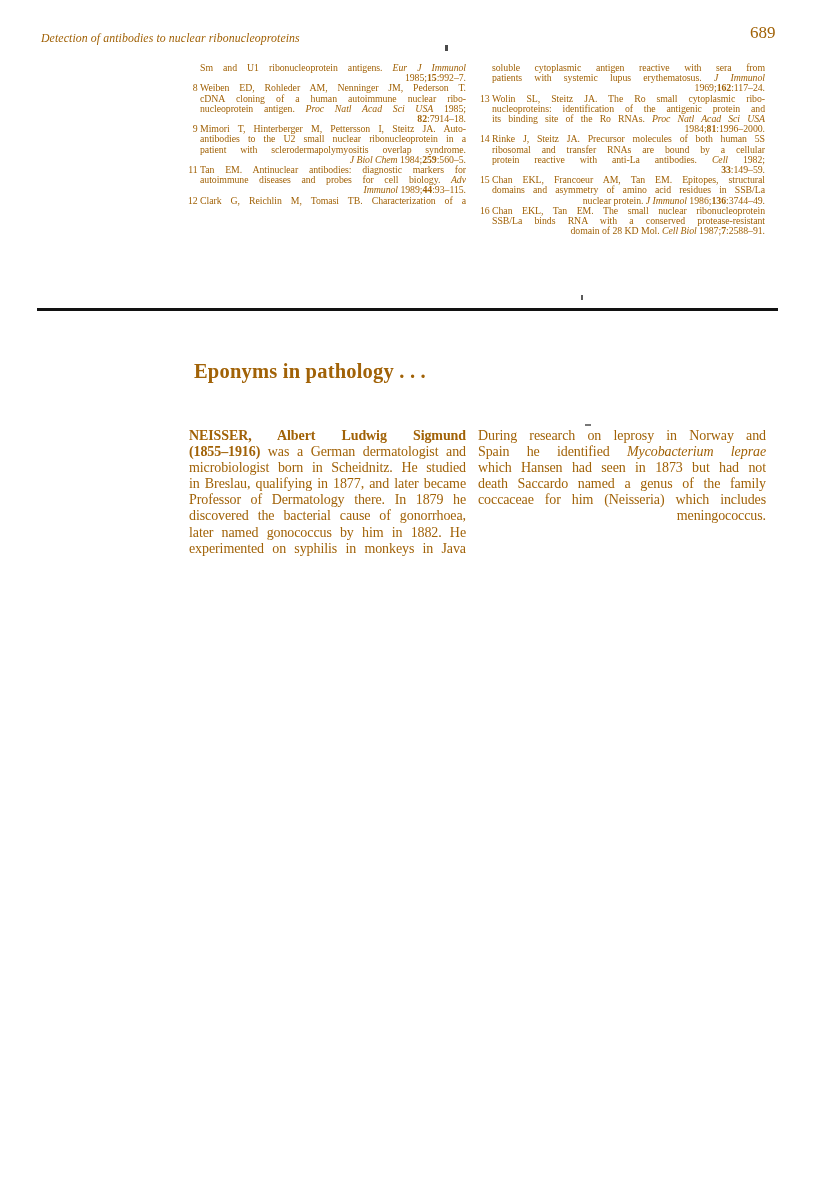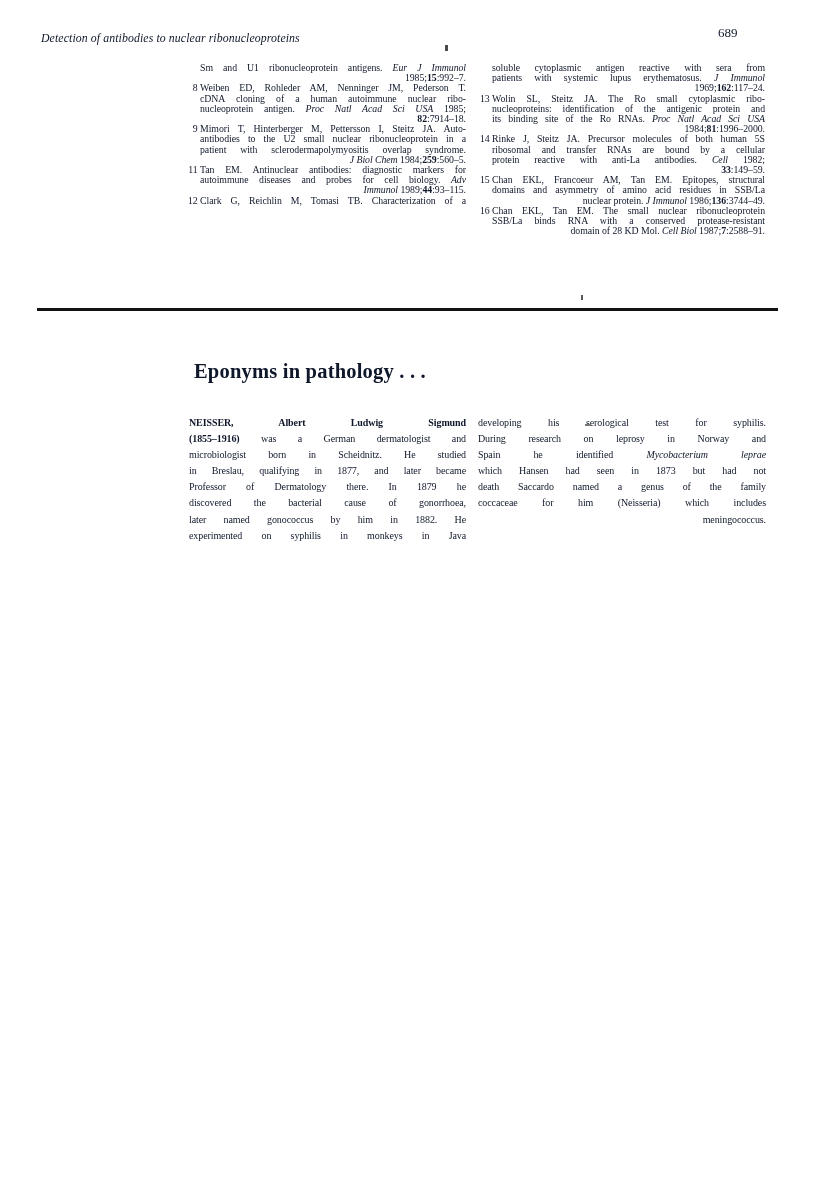--- a/index.html
+++ b/index.html
@@ -1,32 +1,32 @@
 <!DOCTYPE html>
 <html><head>
 <meta charset="utf-8">
 <style>
   html,body{margin:0;padding:0;background:#ffffff;}
   .page{
     position:relative;
     width:816px;height:1179px;
     background:#ffffff;
     font-family:"Liberation Serif", serif;
-    color:#0f172a;
+    color:#a16207;
     overflow:hidden;
   }
   
   .running-head{
     position:absolute;left:41px;top:31px;
     font-style:italic;font-size:11.8px;line-height:14px;
     letter-spacing:0.1px;
   }
   .page-num{
-    position:absolute;left:718px;top:26px;
-    font-size:13px;line-height:14px;
+    position:absolute;left:750px;top:26px;
+    font-size:17px;line-height:14px;
   }
   
   .refs{
     position:absolute;top:63px;
     font-size:9.8px;line-height:10.2px;
     letter-spacing:-0.05px;
   }
   .refs-left{left:188px;width:278px;}
   .refs-right{left:480px;width:285px;}
   .ref{position:relative;padding-left:12px;}
@@ -47,22 +47,22 @@
     position:absolute;left:37px;top:308px;width:741px;height:3px;
     background:#121212;
   }
   
   .section-title{
     position:absolute;left:194px;top:358px;
     font-size:20.5px;font-weight:bold;line-height:26px;
     letter-spacing:0.2px;
   }
   .body-col{
-    position:absolute;top:415px;
-    font-size:10px;line-height:16.1px;
+    position:absolute;top:428px;
+    font-size:14px;line-height:16.1px;
     letter-spacing:-0.1px;
   }
   .body-left{left:189px;width:277px;}
   .body-right{left:478px;width:288px;}
   
   .speck{position:absolute;background:#555;}
   .speck-a{left:445px;top:45px;width:3px;height:6px;background:#4a4a4a;}
   .speck-b{left:581px;top:295px;width:2px;height:5px;background:#5a5a5a;}
   .speck-c{left:585px;top:424px;width:6px;height:2px;background:#777;}
   b{font-weight:bold;}
@@ -153,21 +153,20 @@
       <div class="tline just"><b>(1855–1916)</b> was a German dermatologist and</div>
       <div class="tline just">microbiologist born in Scheidnitz. He studied</div>
       <div class="tline just">in Breslau, qualifying in 1877, and later became</div>
       <div class="tline just">Professor of Dermatology there. In 1879 he</div>
       <div class="tline just">discovered the bacterial cause of gonorrhoea,</div>
       <div class="tline just">later named gonococcus by him in 1882. He</div>
       <div class="tline just">experimented on syphilis in monkeys in Java</div>
     </div>
 
   <div class="body-col body-right">
-      <div class="tline just">developing his serological test for syphilis.</div>
       <div class="tline just">During research on leprosy in Norway and</div>
       <div class="tline just">Spain he identified <i>Mycobacterium leprae</i></div>
       <div class="tline just">which Hansen had seen in 1873 but had not</div>
       <div class="tline just">death Saccardo named a genus of the family</div>
       <div class="tline just">coccaceae for him (Neisseria) which includes</div>
       <div class="tline">meningococcus.</div>
     </div>
 
   <div class="speck speck-a"></div>
   <div class="speck speck-b"></div>

